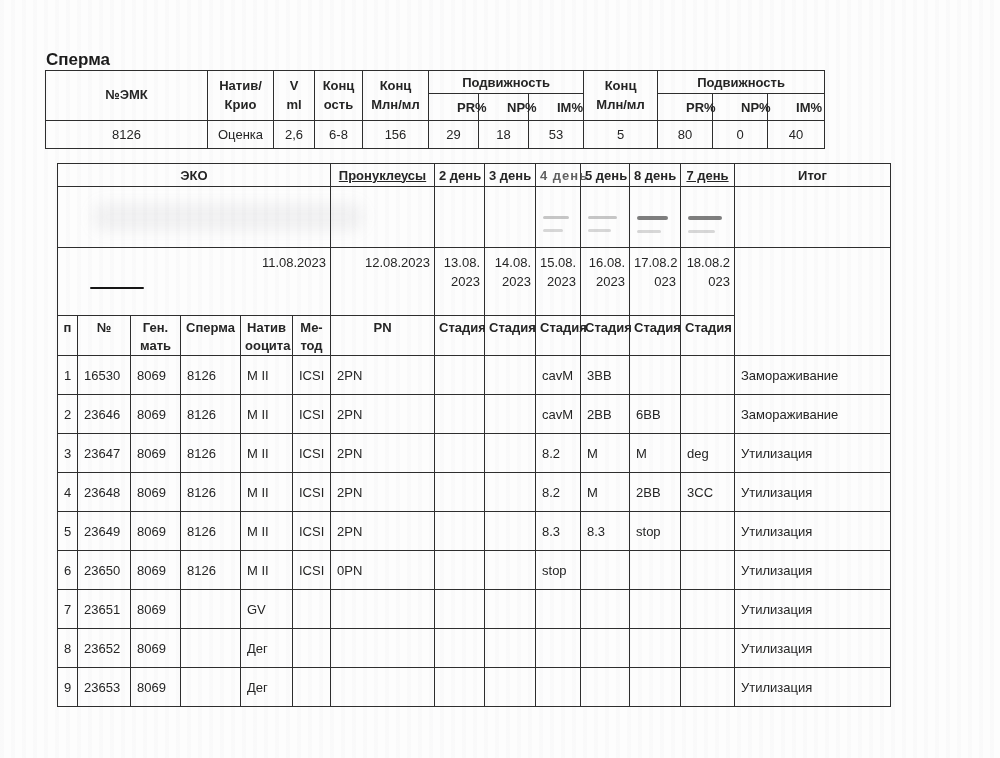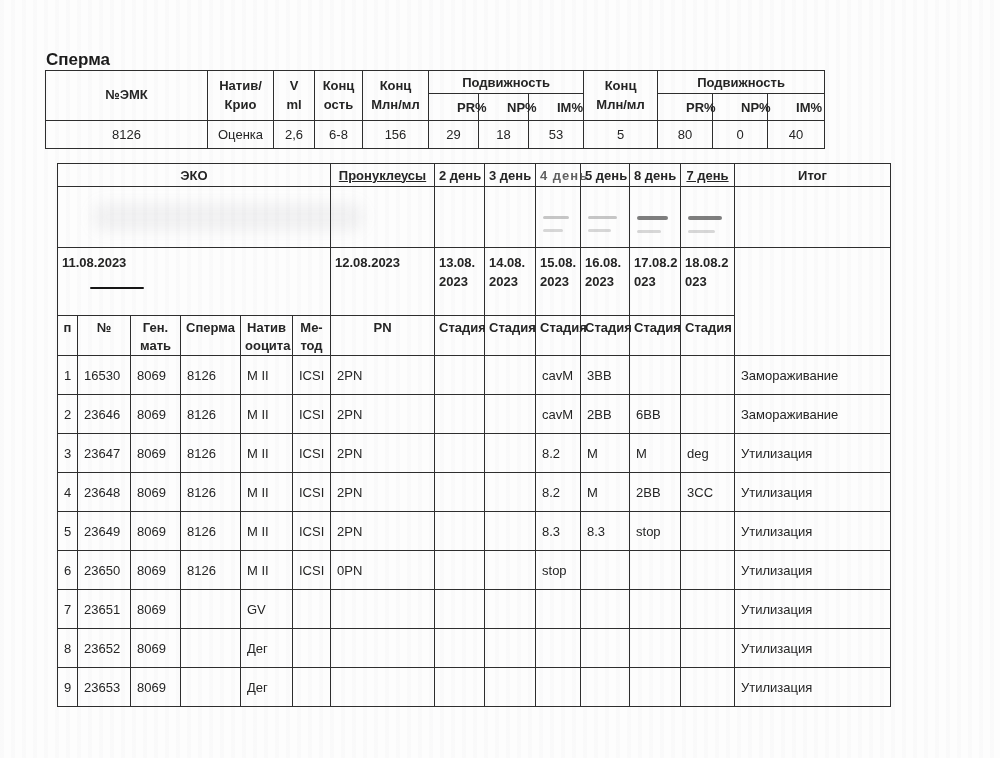--- a/index.html
+++ b/index.html
@@ -31,21 +31,21 @@
   .b{font-weight:bold;}
   .pre{white-space:pre-line;line-height:1.45;}
   .nw{white-space:nowrap;}
   .c{text-align:center;}
   .l{text-align:left;padding-left:6px;}
   .t1 .h1 td{height:20px;}
   .t1 .h2 td{height:24px;padding-left:28px;}
   .t1 .v td{height:25px;}
   .r-group td{height:20px;text-align:center;font-weight:bold;}
   .r-photo td{height:58px;position:relative;}
-  .r-dates td{height:60px;vertical-align:top;padding-top:6px;font-weight:bold;text-align:left;}
+  .r-dates td{height:60px;vertical-align:top;padding-top:6px;font-weight:normal;text-align:right;}
   .r-cols td{height:34px;text-align:center;font-weight:bold;vertical-align:top;padding-top:3px;line-height:1.35;}
   .r-data td{height:36px;}
   .u{text-decoration:underline;}
   .faded{color:#3a3a3a;opacity:.8;letter-spacing:1px;}
   
   .sm{padding:14px 3px 0 3px;}
   .sm i{display:block;height:3px;background:#9a9a9a;border-radius:2px;filter:blur(.6px);}
   .sm i:first-child{width:86%;opacity:.55;margin-bottom:10px;}
   .sm i:last-child{width:68%;opacity:.38;}
   .sm-dark i:first-child{background:#5f5f5f;opacity:.8;height:4px;}

